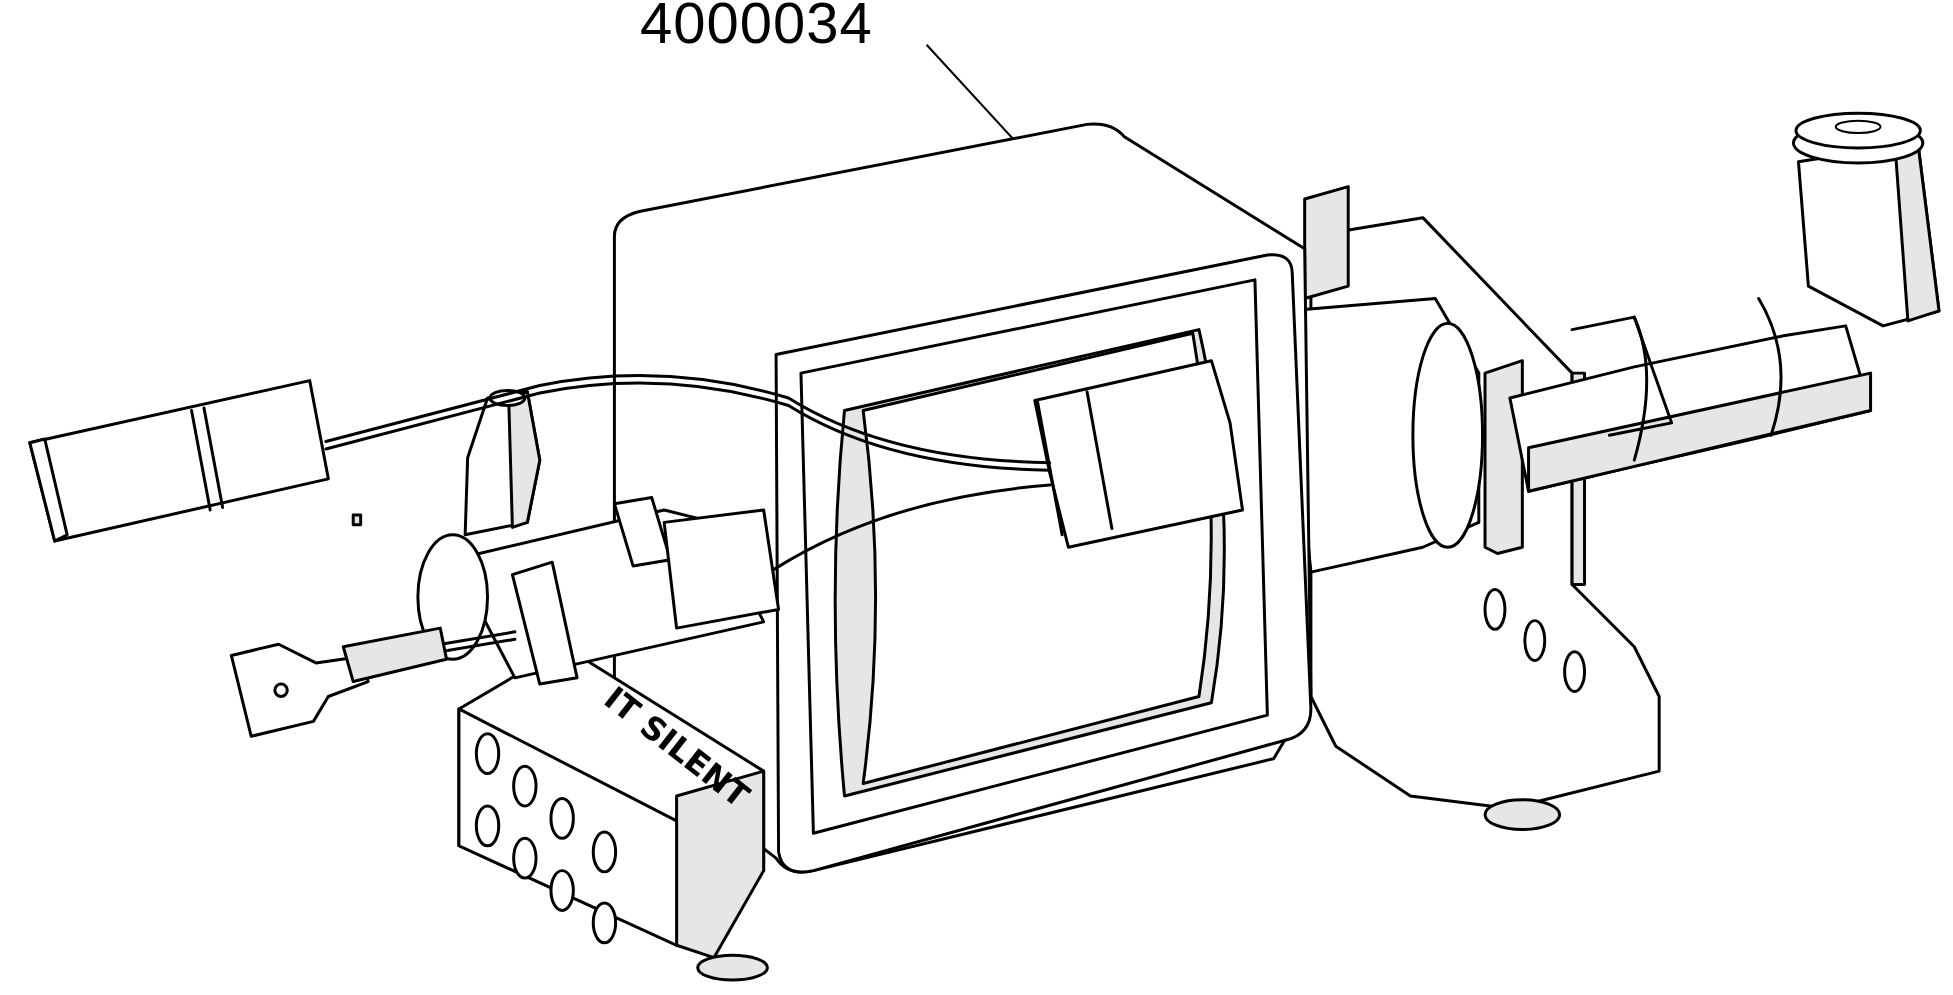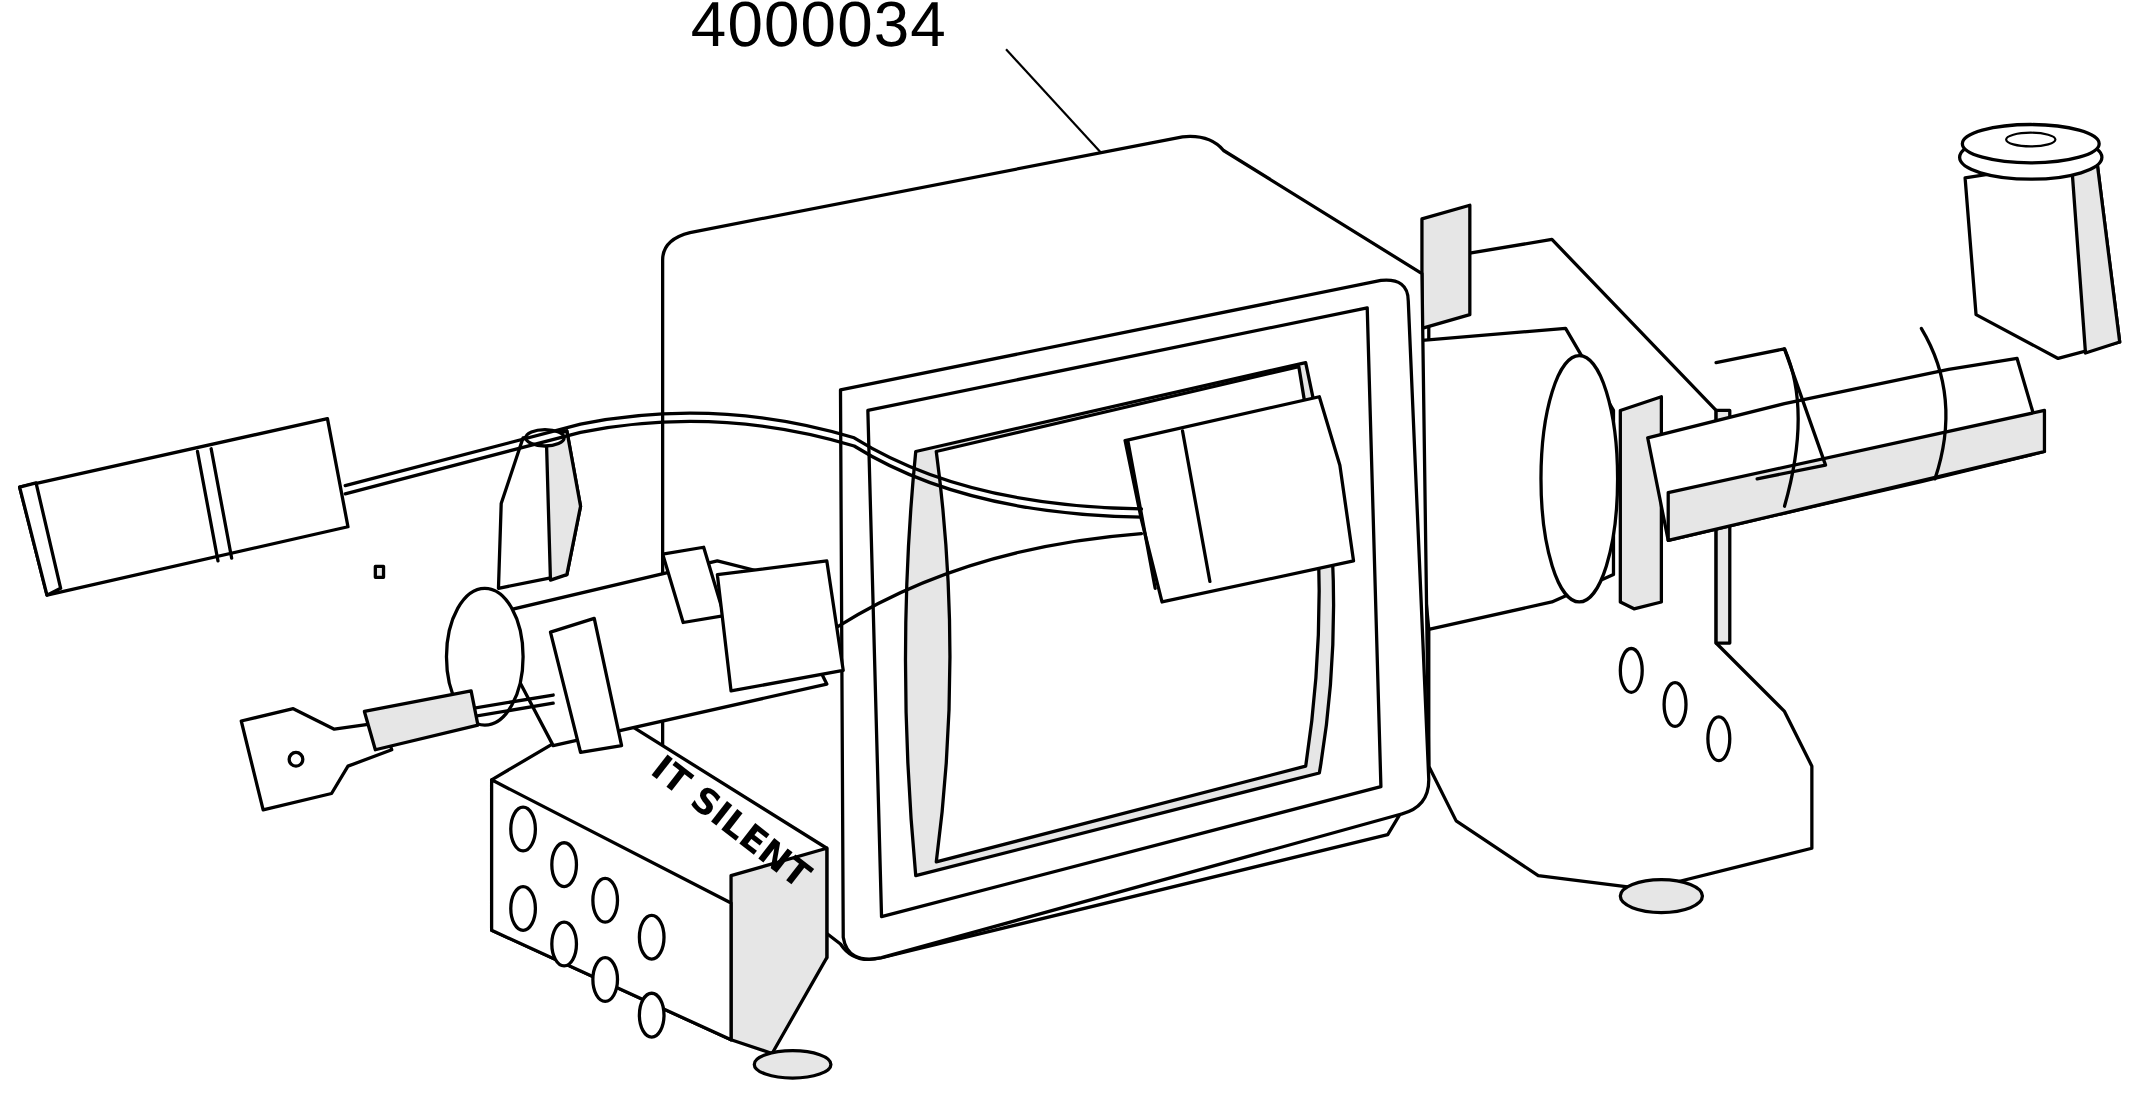--- a/index.html
+++ b/index.html
@@ -1,17 +1,17 @@
 <!DOCTYPE html>
 <html><head>
 <meta charset="utf-8">
 <style>
   html, body { margin:0; padding:0; background:#ffffff; }
   body { width:1953px; height:995px; position:relative; overflow:hidden; font-family:"DejaVu Sans", sans-serif; }
-  #stage { position:absolute; left:4px; top:0; width:1833px; height:995px; }
+  #stage { position:absolute; left:16px; top:0; width:1833px; height:995px; }
   .part-label {
     position:absolute; left:624px; top:-6px;
     font-family:"Liberation Sans", "DejaVu Sans", sans-serif;
     font-size:58px; color:#000; letter-spacing:1px; line-height:1;
   }
   svg { position:absolute; left:0; top:0; }
   .ln { fill:#fff; stroke:#000; stroke-width:2.4; stroke-linejoin:round; stroke-linecap:round; }
   .sh { fill:#e6e6e6; stroke:#000; stroke-width:2.4; stroke-linejoin:round; }
   .nf { fill:none; stroke:#000; stroke-width:2.4; stroke-linecap:round; stroke-linejoin:round; }
   .thin { fill:none; stroke:#000; stroke-width:1.6; }

